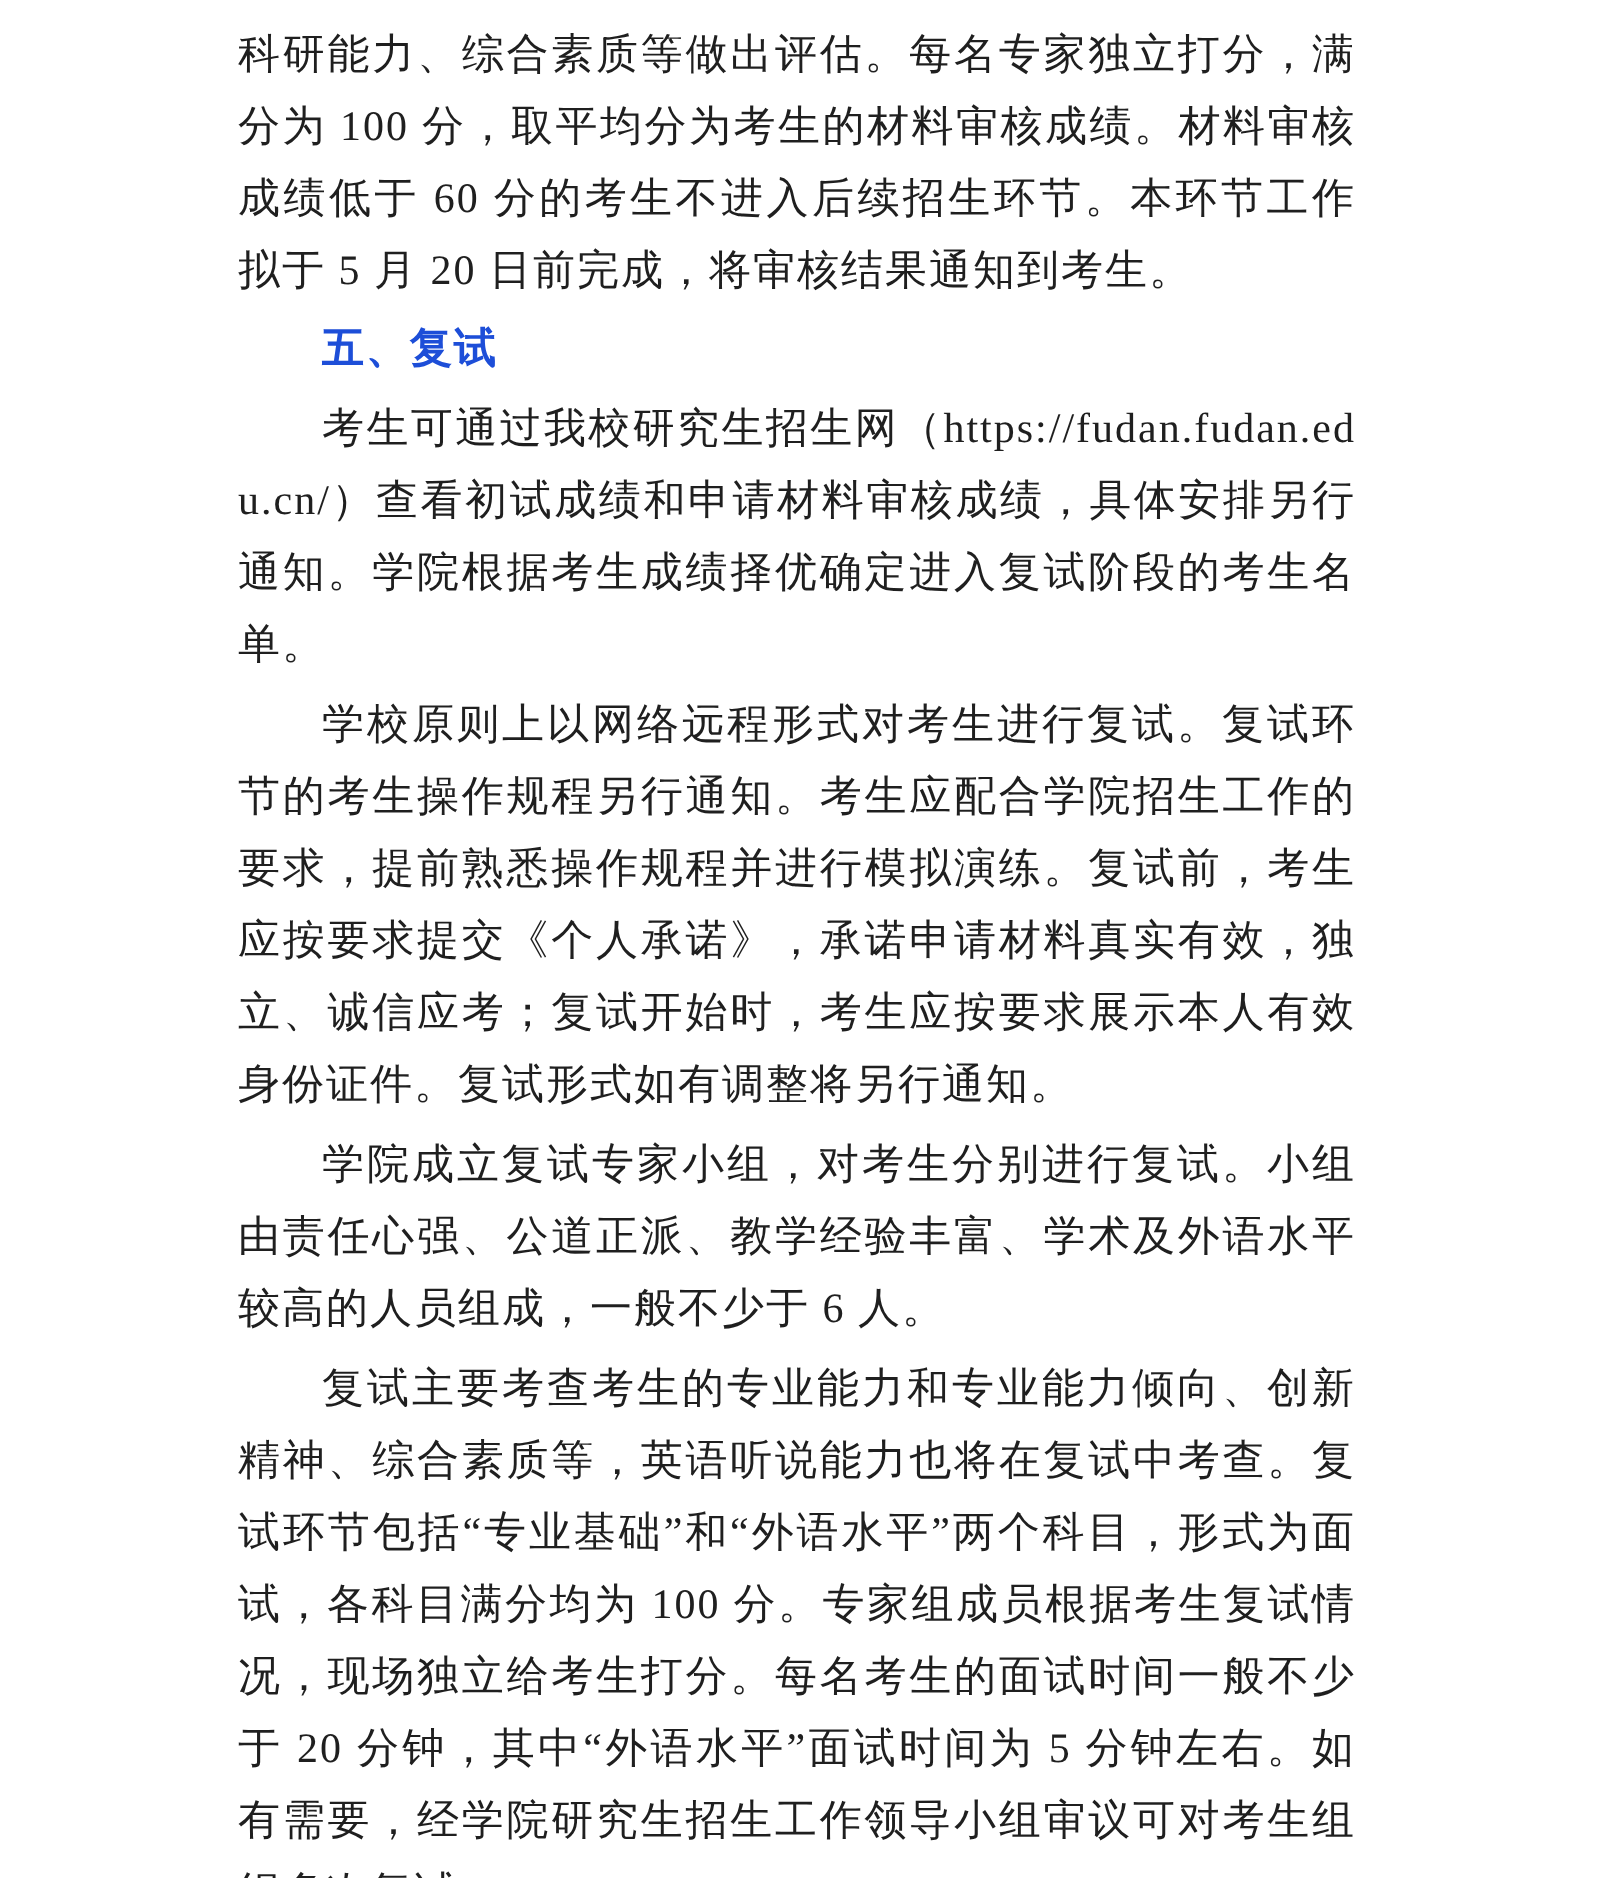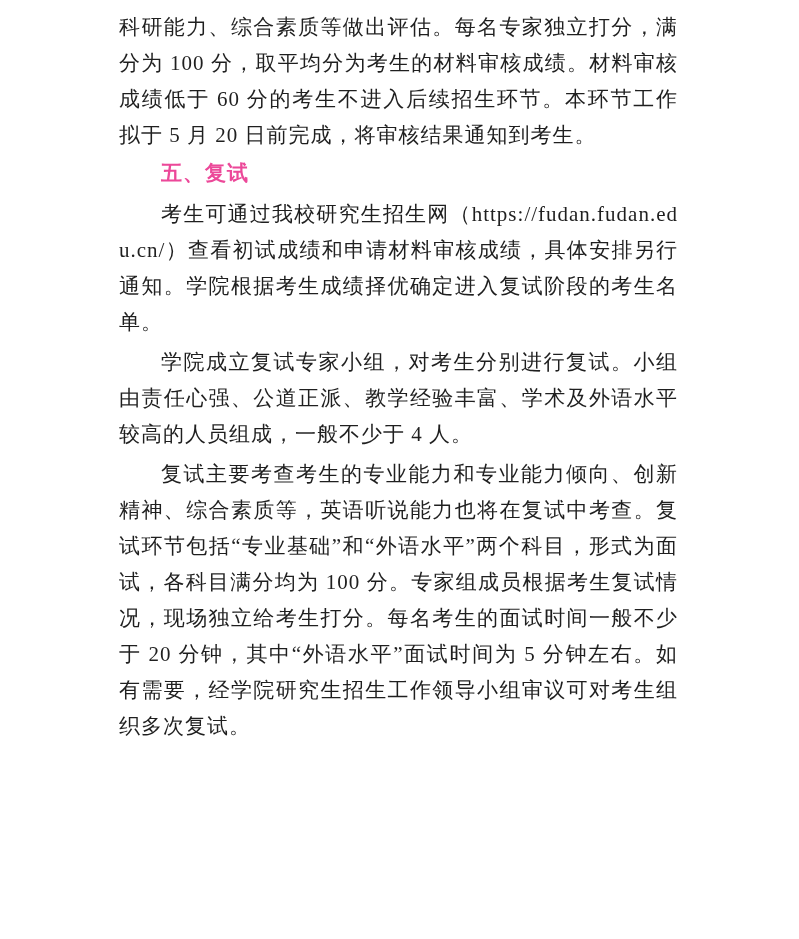--- a/index.html
+++ b/index.html
@@ -35,30 +35,31 @@
     word-break: break-all;
   }
   p.body-par.no-indent {
     text-indent: 0;
   }
   h2.section-heading {
     margin: 3px 0 3px 0;
     font-size: 21px;
     line-height: 36px;
     font-weight: bold;
-    color: #ec4899;
-    font-family: Liberation Mono, monospace;
+    color: #1d4ed8;
+    font-family: Liberation Sans, sans-serif;
     text-indent: 2em;
     letter-spacing: 1px;
   }
 </style>
 </head>
 <body>
 
 <div class="page">
   <div class="content" id="content">
       <p class="body-par no-indent">科研能力、综合素质等做出评估。每名专家独立打分，满分为 100 分，取平均分为考生的材料审核成绩。材料审核成绩低于 60 分的考生不进入后续招生环节。本环节工作拟于 5 月 20 日前完成，将审核结果通知到考生。</p>
       <h2 class="section-heading">五、复试</h2>
       <p class="body-par">考生可通过我校研究生招生网（https://fudan.fudan.edu.cn/）查看初试成绩和申请材料审核成绩，具体安排另行通知。学院根据考生成绩择优确定进入复试阶段的考生名单。</p>
-      <p class="body-par">学院成立复试专家小组，对考生分别进行复试。小组由责任心强、公道正派、教学经验丰富、学术及外语水平较高的人员组成，一般不少于 4 人。</p>
+      <p class="body-par">学校原则上以网络远程形式对考生进行复试。复试环节的考生操作规程另行通知。考生应配合学院招生工作的要求，提前熟悉操作规程并进行模拟演练。复试前，考生应按要求提交《个人承诺》，承诺申请材料真实有效，独立、诚信应考；复试开始时，考生应按要求展示本人有效身份证件。复试形式如有调整将另行通知。</p>
+      <p class="body-par">学院成立复试专家小组，对考生分别进行复试。小组由责任心强、公道正派、教学经验丰富、学术及外语水平较高的人员组成，一般不少于 6 人。</p>
       <p class="body-par">复试主要考查考生的专业能力和专业能力倾向、创新精神、综合素质等，英语听说能力也将在复试中考查。复试环节包括“专业基础”和“外语水平”两个科目，形式为面试，各科目满分均为 100 分。专家组成员根据考生复试情况，现场独立给考生打分。每名考生的面试时间一般不少于 20 分钟，其中“外语水平”面试时间为 5 分钟左右。如有需要，经学院研究生招生工作领导小组审议可对考生组织多次复试。</p>
     </div>
 </div>
 
 </body></html>

